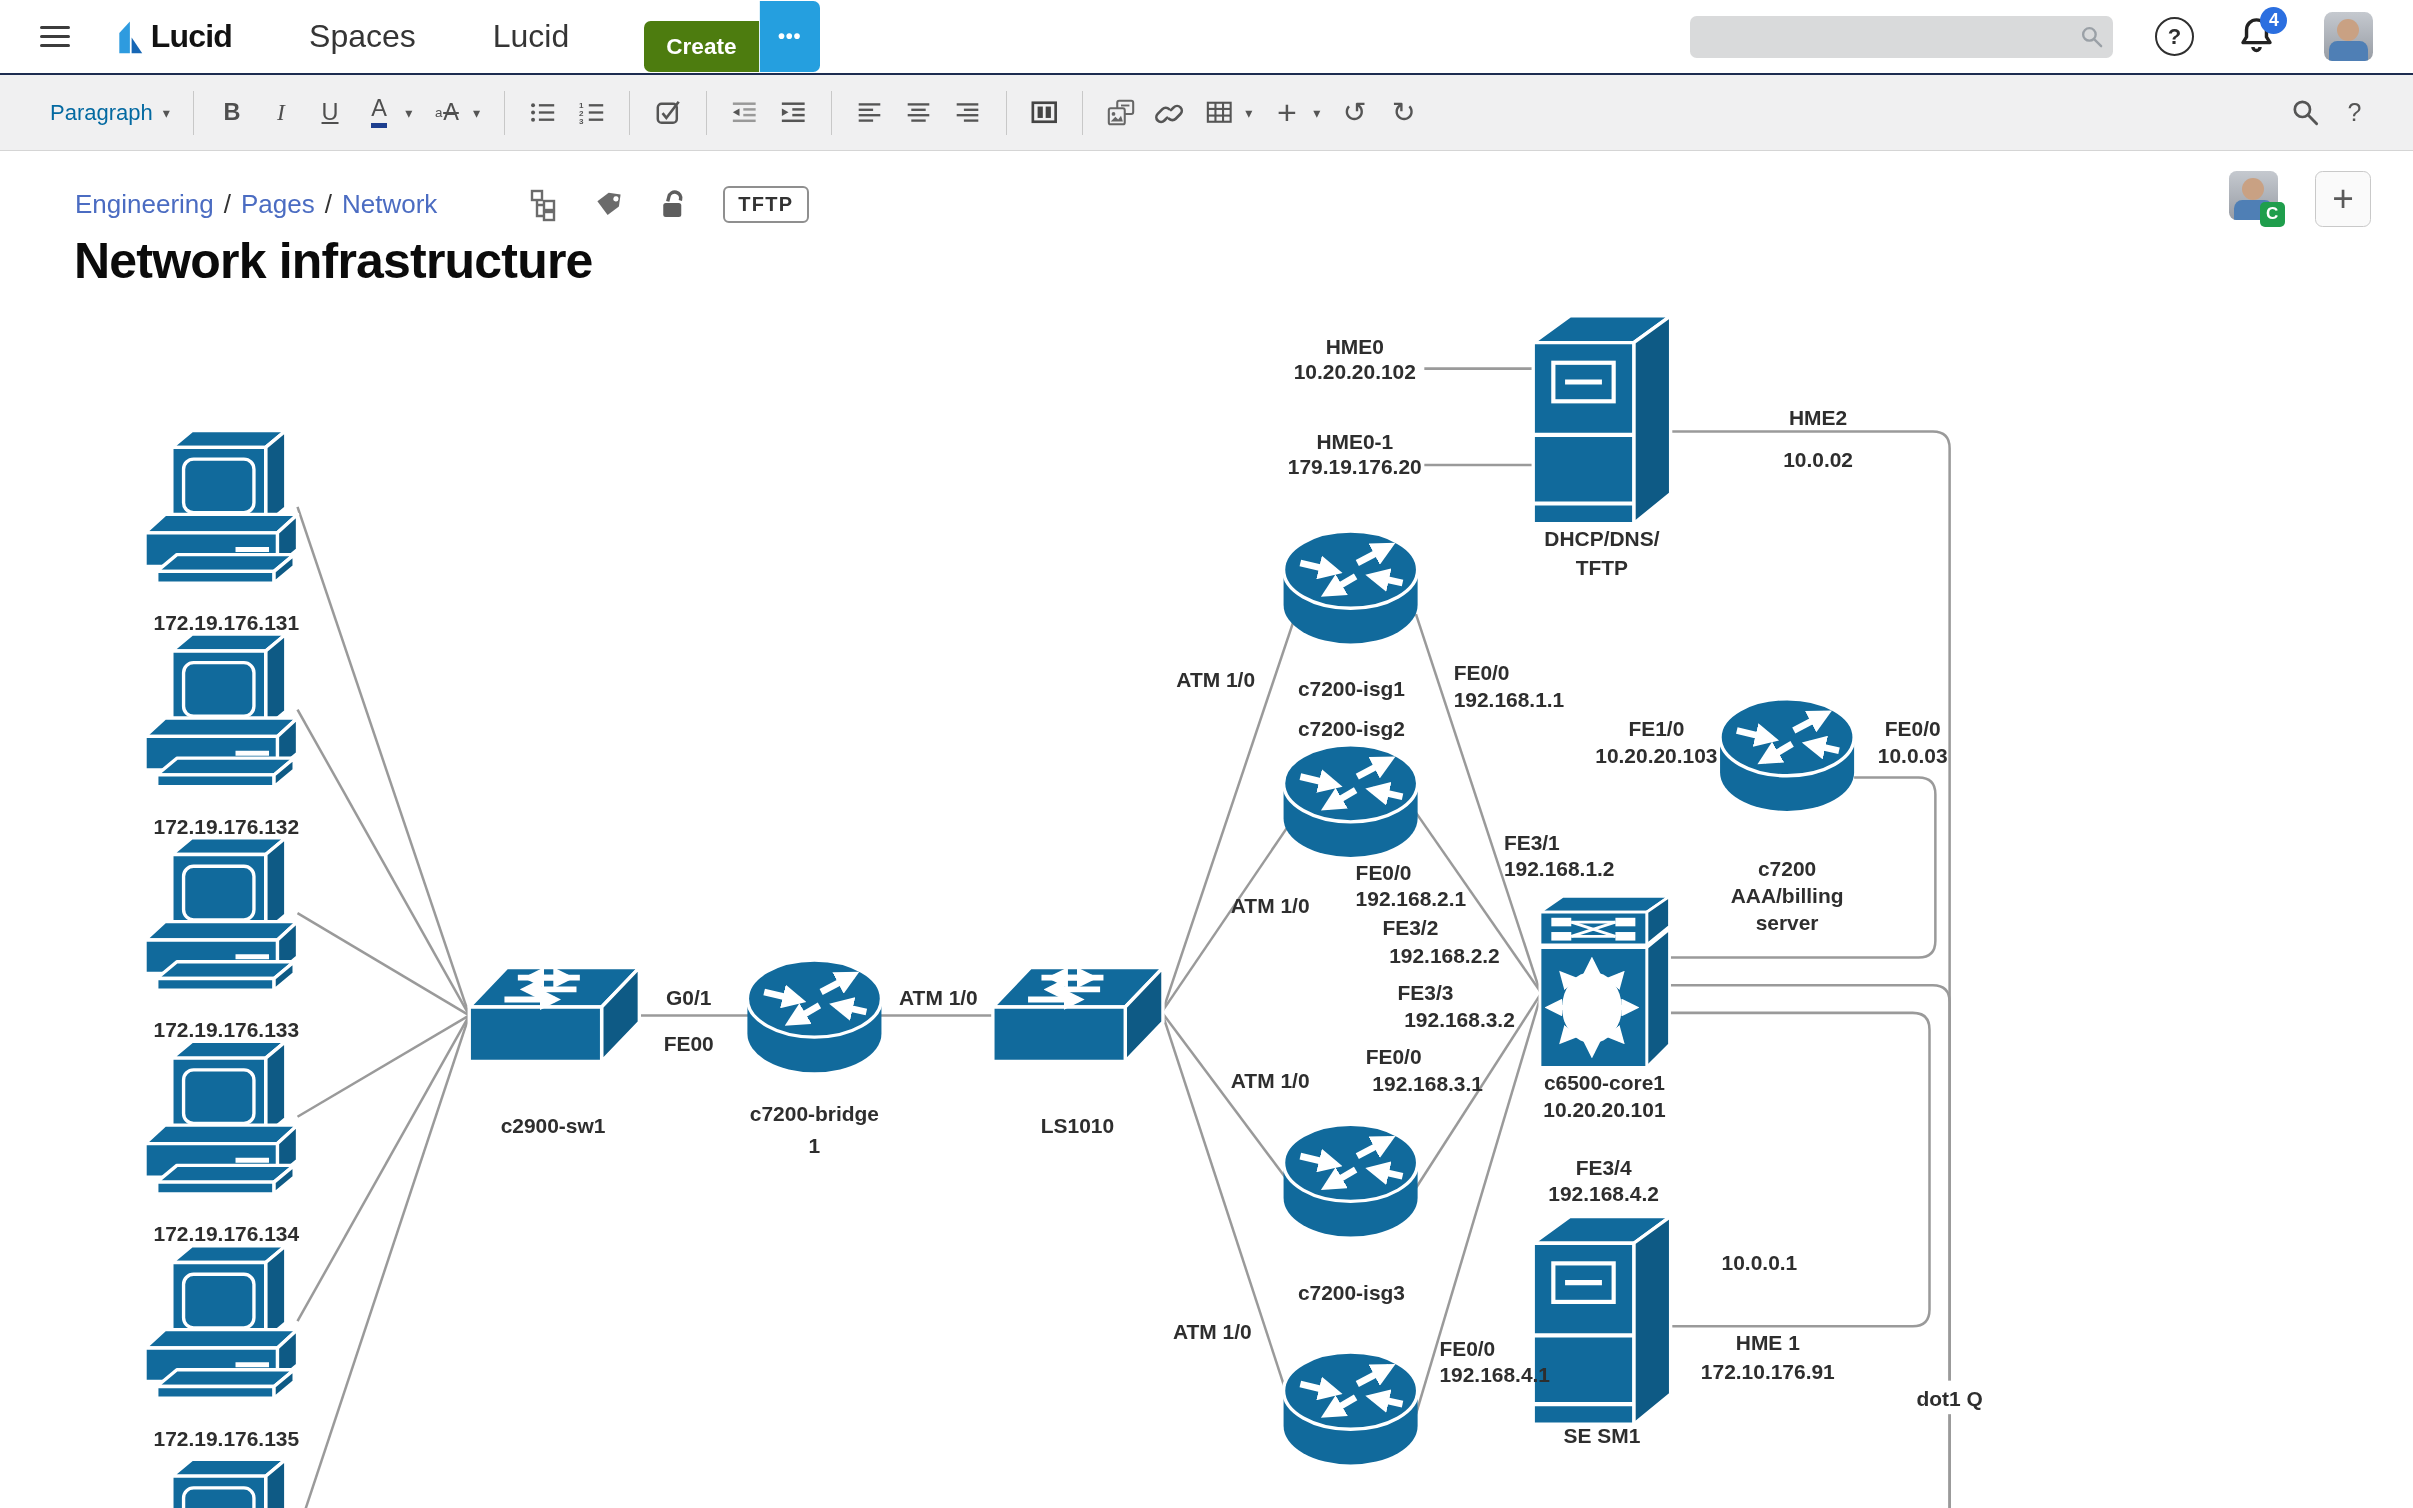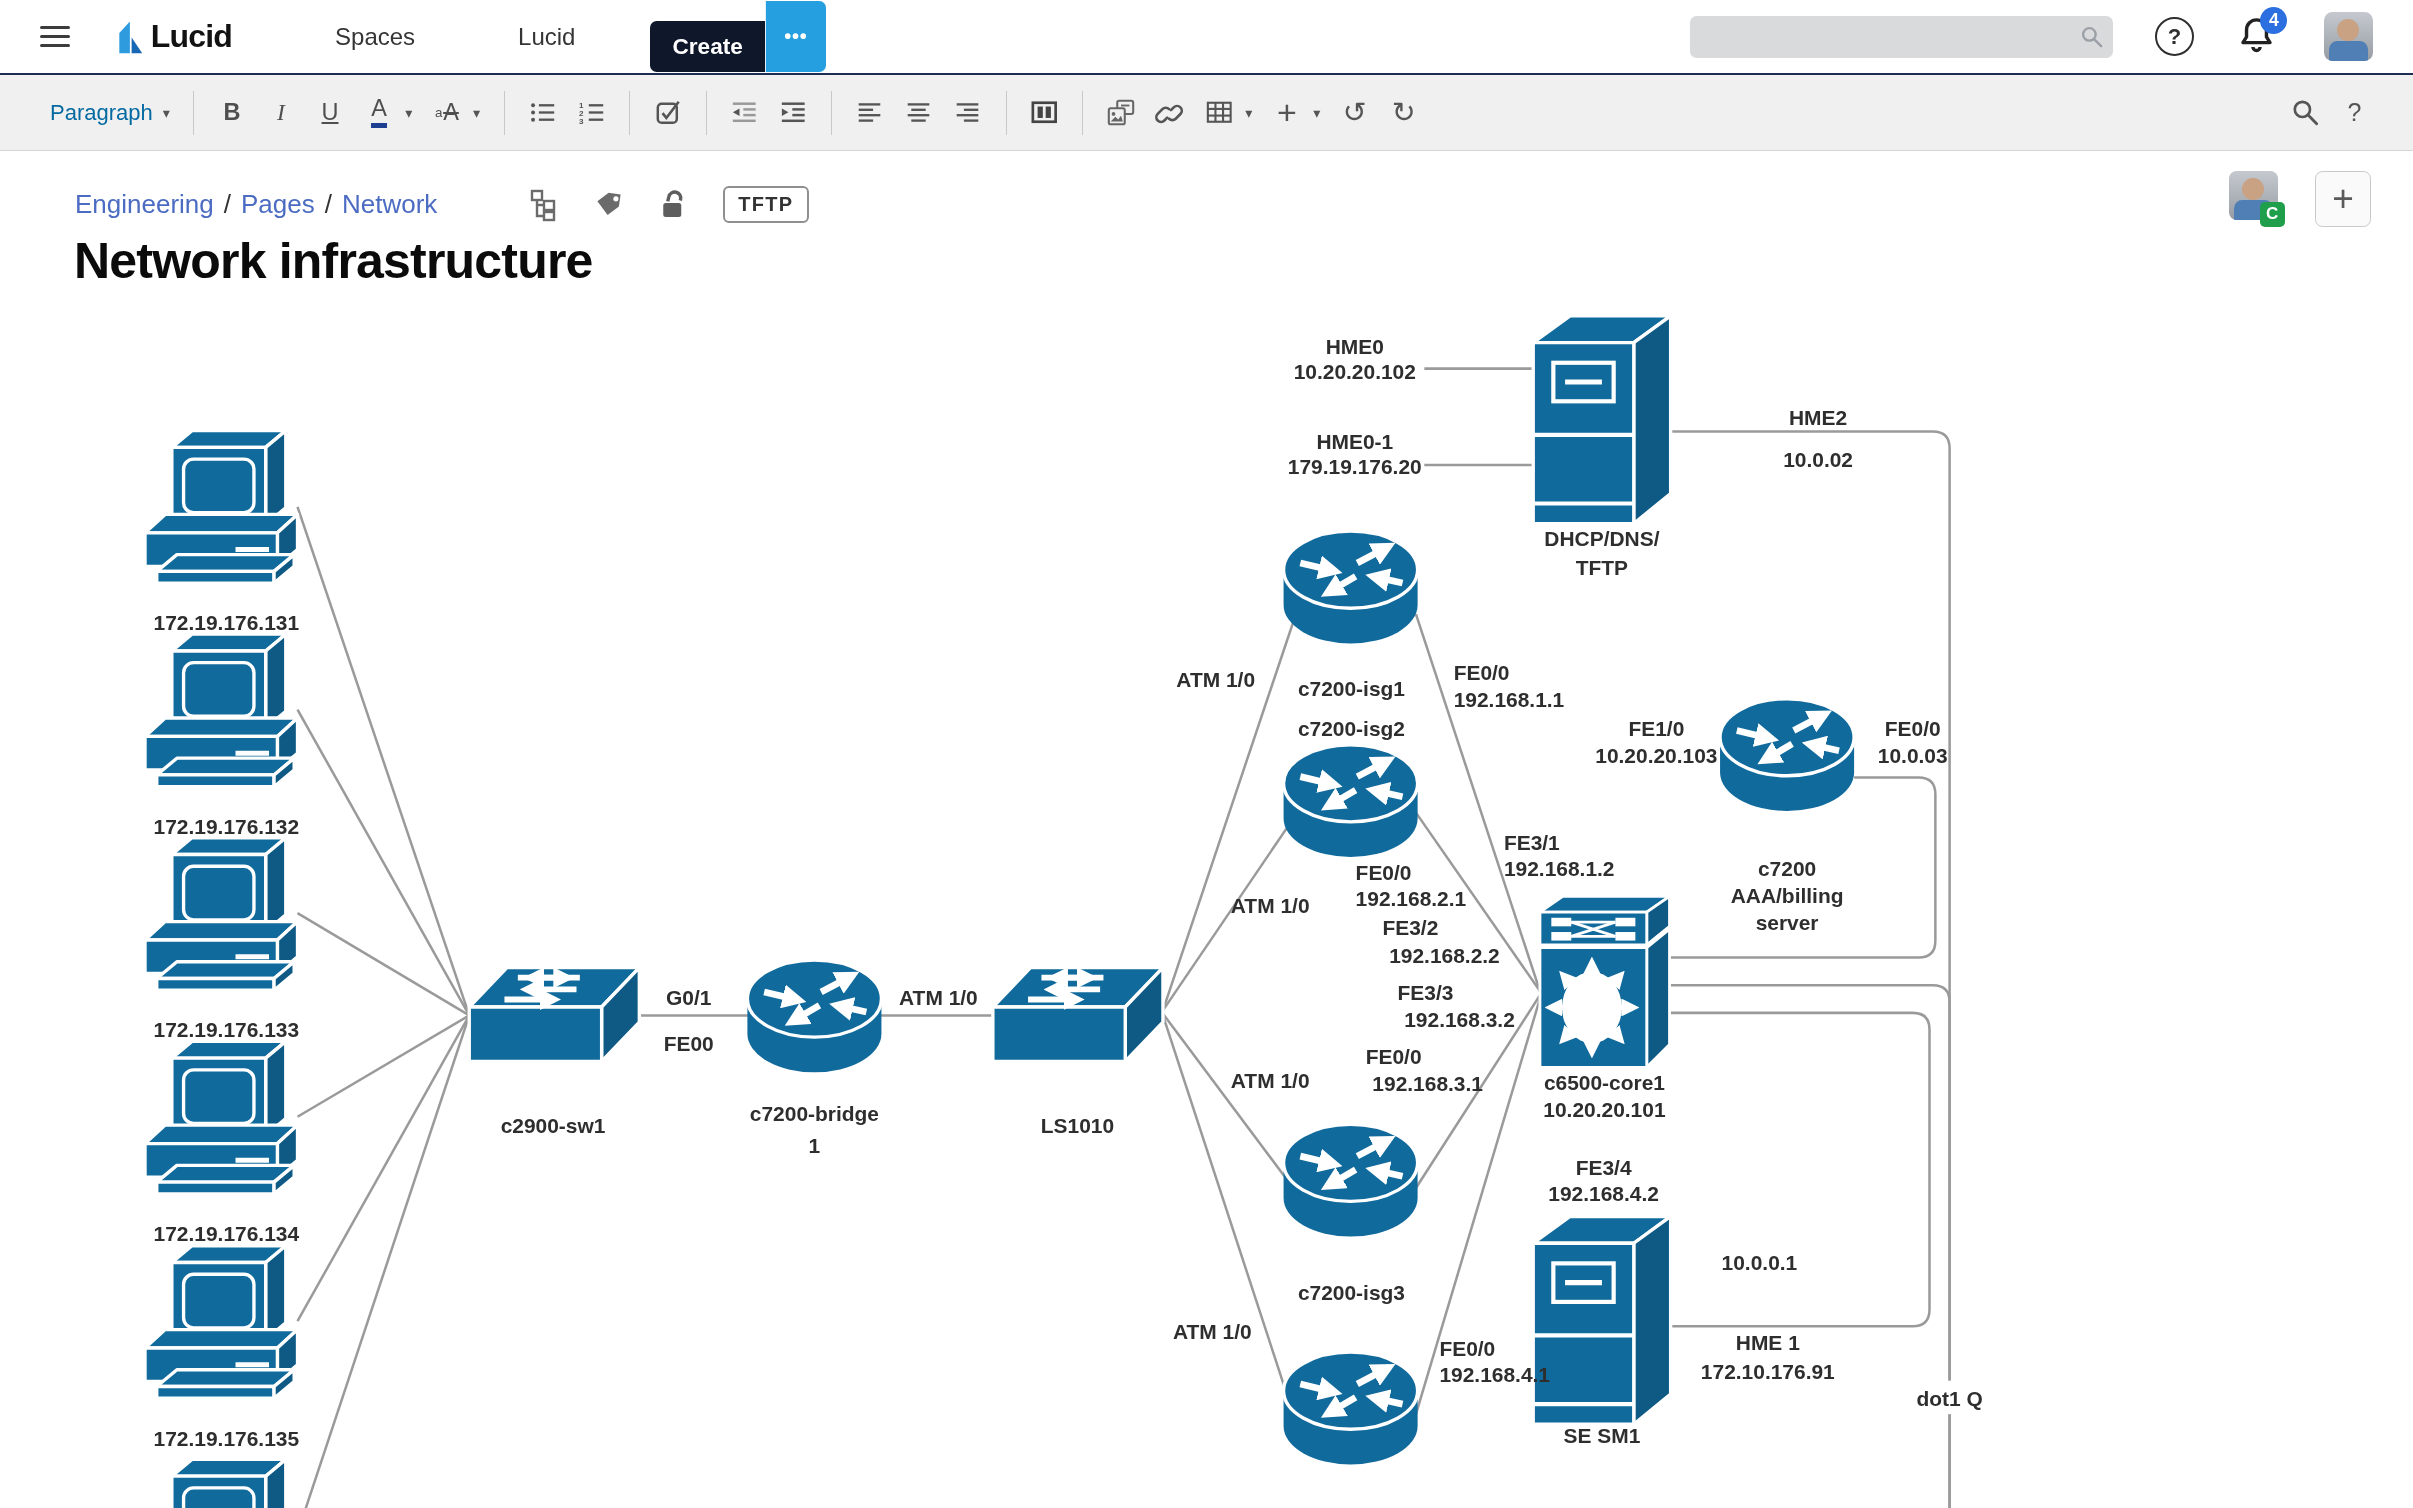--- a/index.html
+++ b/index.html
@@ -6,23 +6,23 @@
   .app{position:relative;width:2413px;height:1508px;overflow:hidden;background:#fff;
        font-family:"Liberation Sans", sans-serif;color:#333;}
 
   
   .navbar{position:absolute;left:0;top:0;width:2413px;height:73px;background:#fff;
           border-bottom:2.5px solid #1d2c50;display:flex;align-items:center;z-index:30;}
   .hamburger{width:30px;height:22px;margin-left:40px;display:flex;flex-direction:column;justify-content:space-between;cursor:pointer;}
   .hamburger span{display:block;height:3.4px;background:#3c3c3c;border-radius:1.7px;}
   .logo{display:flex;align-items:center;margin-left:44px;}
   .logo-text{font-size:32px;font-weight:bold;color:#121212;margin-left:6.7px;letter-spacing:-0.8px;}
-  .nav-item{font-size:24px;color:#353535;margin-left:103px;cursor:pointer;}
+  .nav-item{font-size:32px;color:#353535;margin-left:77px;cursor:pointer;}
   .create-wrap{display:flex;margin-left:75px;}
-  .btn-create{background:#0f172a;color:#fff;font-size:22.6px;font-weight:bold;border:none;
+  .btn-create{background:#4d7c0f;color:#fff;font-size:22.6px;font-weight:bold;border:none;
               padding:12.6px 22px;border-radius:6.7px 0 0 6.7px;cursor:pointer;margin-top:20px;}
   .btn-more{background:#259fdf;color:#fff;font-size:20px;font-weight:bold;border:none;
             border-left:1.7px solid rgba(255,255,255,.85);padding:12.6px 18.4px;border-radius:0 6.7px 6.7px 0;
             letter-spacing:0.8px;cursor:pointer;}
   .nav-spacer{flex:1;}
   .search-box{width:423px;height:42px;background:#d9dadb;border-radius:6.7px;position:relative;margin-right:42px;}
   .search-box input{position:absolute;inset:0;background:transparent;border:none;outline:none;
                     padding:0 42px 0 15px;font-size:20px;color:#333;}
   .search-box .mag{position:absolute;right:10px;top:9.2px;}
   .help-circle{width:35px;height:35px;border:2.5px solid #2f2f2f;border-radius:50%;display:flex;

